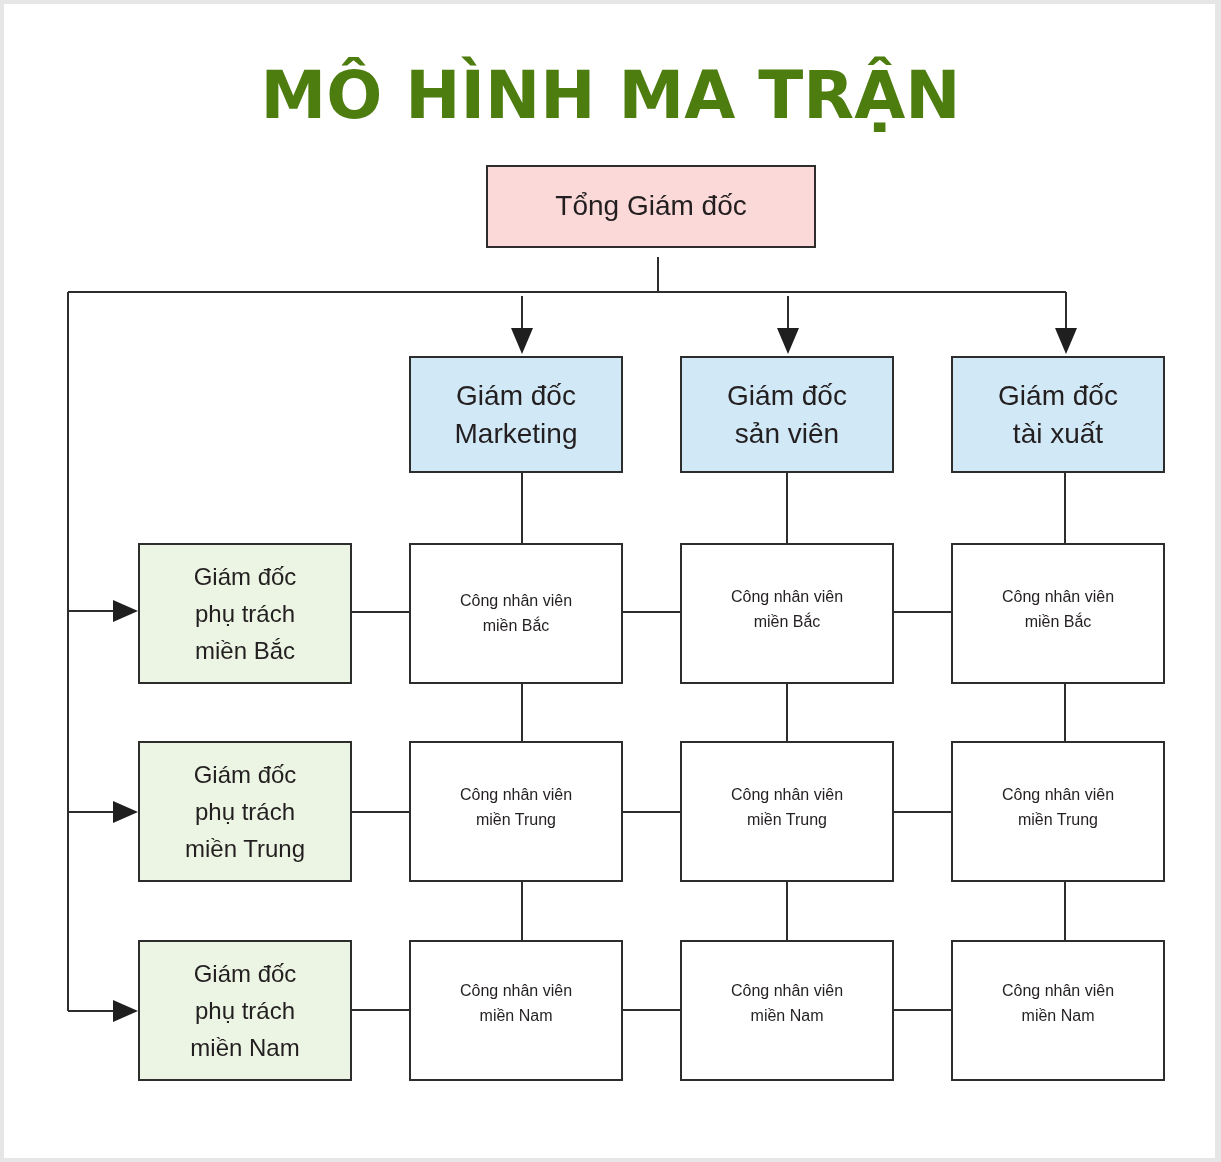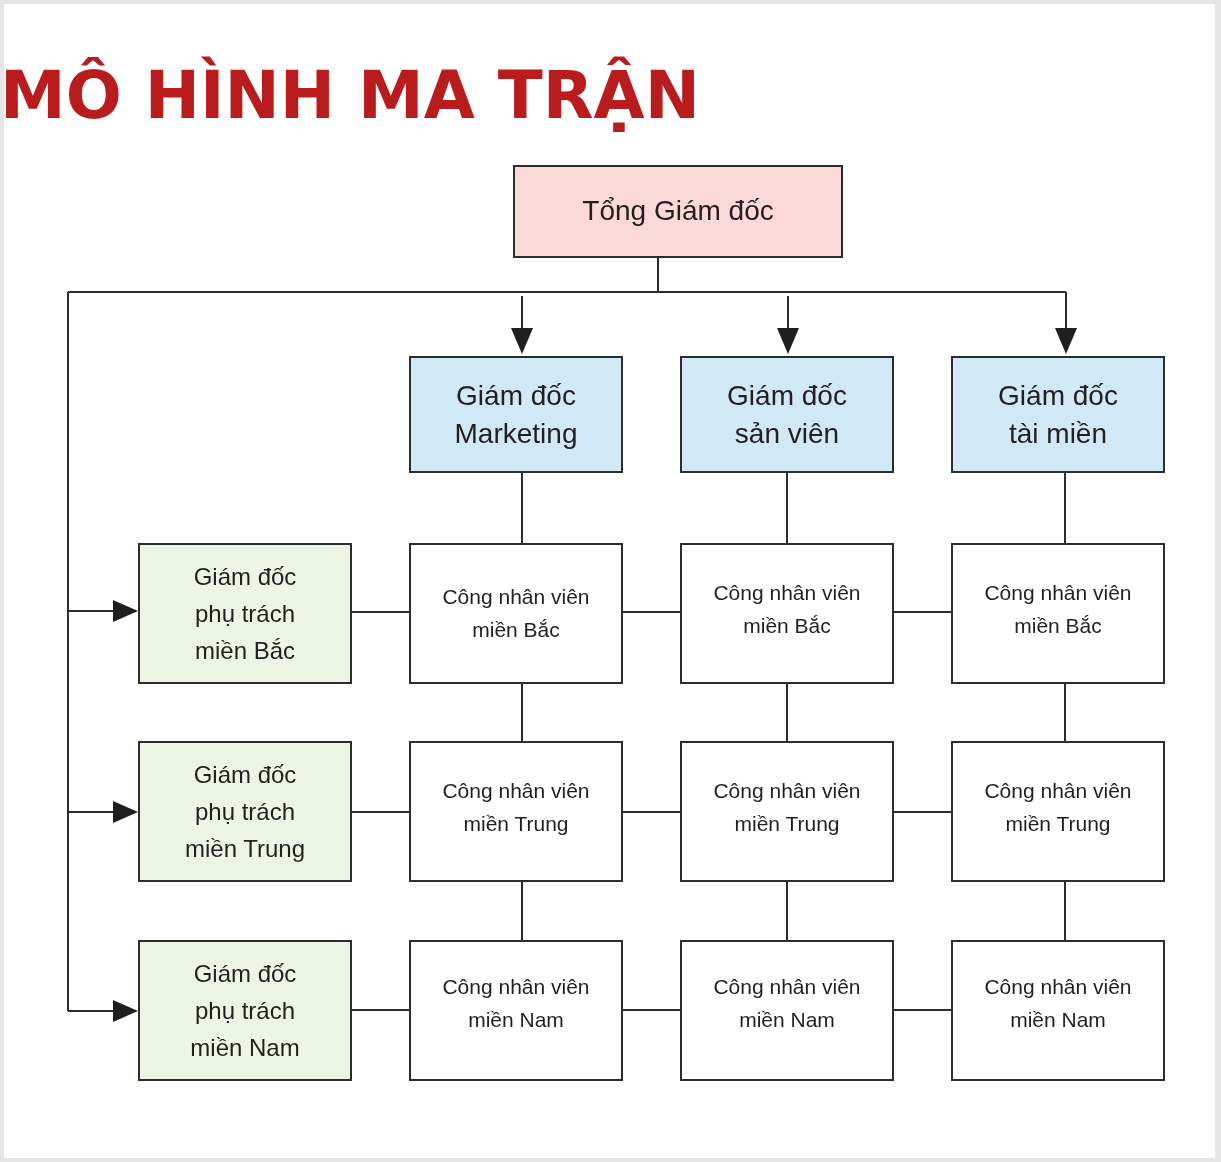--- a/index.html
+++ b/index.html
@@ -10,36 +10,36 @@
     font-family: "Liberation Sans", "DejaVu Sans", sans-serif;
     color: #231f20;
     overflow: hidden;
   }
   .card {
     position: absolute; left: 4px; top: 4px; width: 1211px; height: 1154px;
     background: #ffffff;
   }
   .title {
     position: absolute; left: 0; top: 56px; width: 1221px;
-    text-align: left; font-weight: 700; font-size: 66px; letter-spacing: 0px;
-    line-height: 80px; color: #b91c1c;
+    text-align: center; font-weight: 700; font-size: 66px; letter-spacing: 0px;
+    line-height: 80px; color: #4d7c0f;
     font-family: "DejaVu Sans", "Liberation Sans", sans-serif;
   }
   svg.lines { position: absolute; left: 0; top: 0; }
   .box {
     position: absolute; box-sizing: border-box;
     border: 2px solid #2d2d2d;
     display: flex; flex-direction: column; align-items: center; justify-content: center;
     text-align: center; line-height: 1.3;
   }
   .box span { display: block; }
   .ceo { background: #fbd9d8; font-size: 28px; }
   .func { background: #d1e8f6; font-size: 28px; line-height: 1.35; }
   .region { background: #ecf5e3; font-size: 24px; line-height: 1.55; }
-  .cell { background: #ffffff; font-size: 21px; line-height: 1.55; }
+  .cell { background: #ffffff; font-size: 16px; line-height: 1.55; }
 </style>
 </head>
 <body>
 
 <div class="card"></div>
 
 <div class="title">MÔ HÌNH MA TRẬN</div>
 
 <svg class="lines" width="1221" height="1162">
   <defs>
@@ -88,35 +88,35 @@
     <path d="M511,328 L533,328 L522,354 Z"></path>
     <path d="M777,328 L799,328 L788,354 Z"></path>
     <path d="M1055,328 L1077,328 L1066,354 Z"></path>
 
     <path d="M113,600 L113,622 L138,611 Z"></path>
     <path d="M113,801 L113,823 L138,812 Z"></path>
     <path d="M113,1000 L113,1022 L138,1011 Z"></path>
   </g>
 </svg>
 
-<div class="box ceo" style="left:513px; top:165px; width:330px; height:93px;">
+<div class="box ceo" style="left:486px; top:165px; width:330px; height:83px;">
   <span>Tổng Giám đốc</span>
 </div>
 
 <div class="box func" style="left:409px; top:356px; width:214px; height:117px;">
   <span>Giám đốc</span>
   <span>Marketing</span>
 </div>
 <div class="box func" style="left:680px; top:356px; width:214px; height:117px;">
   <span>Giám đốc</span>
   <span>sản viên</span>
 </div>
 <div class="box func" style="left:951px; top:356px; width:214px; height:117px;">
   <span>Giám đốc</span>
-  <span>tài miền</span>
+  <span>tài xuất</span>
 </div>
 
 <div class="box region" style="left:138px; top:543px; width:214px; height:141px;">
   <span>Giám đốc</span>
   <span>phụ trách</span>
   <span>miền Bắc</span>
 </div>
 <div class="box region" style="left:138px; top:741px; width:214px; height:141px;">
   <span>Giám đốc</span>
   <span>phụ trách</span>

